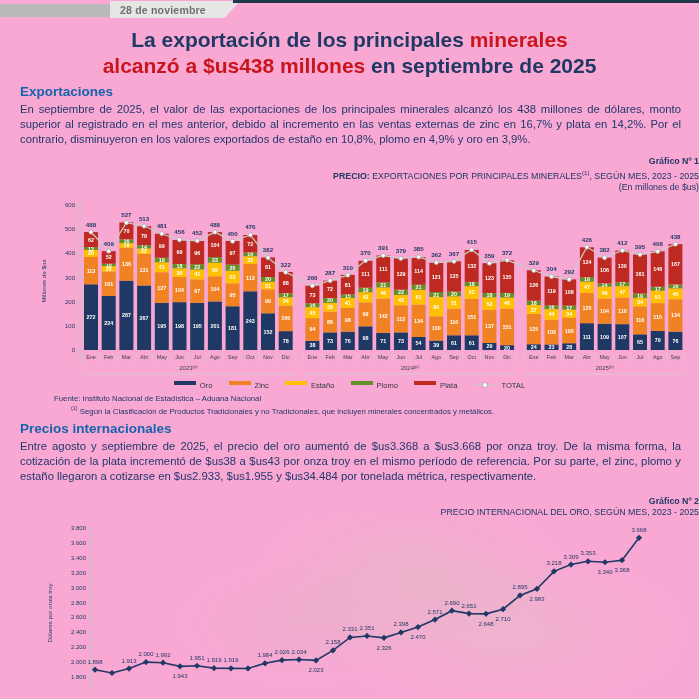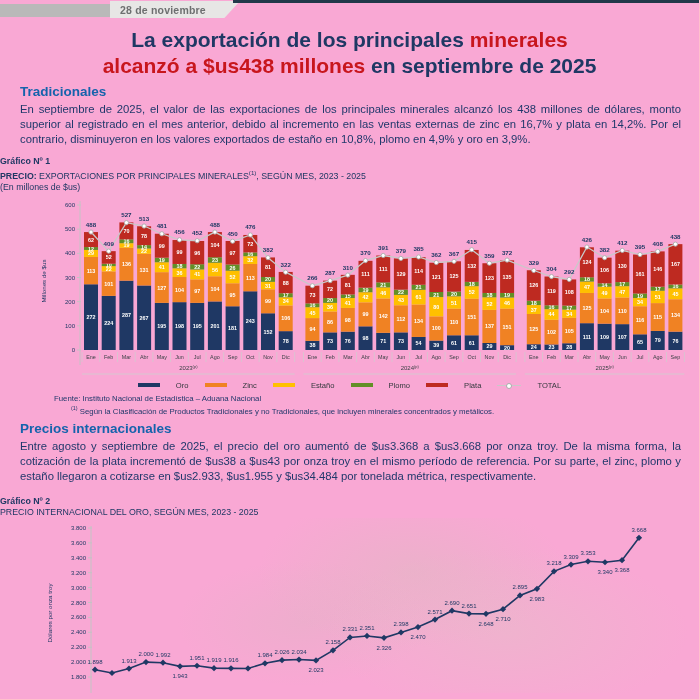--- a/index.html
+++ b/index.html
@@ -10,26 +10,26 @@
   .hdr-grayband{position:absolute;left:0;top:4px;width:122px;height:13px;background:#b9b9b9;}
   .hdr-datebox{position:absolute;left:110px;top:1px;width:130px;height:17px;background:#e7e6e5;
                clip-path:polygon(0 0,100% 0,88% 100%,0 100%);display:flex;align-items:center;}
   .hdr-date{font-size:10.5px;font-weight:bold;color:#6d6f70;padding-left:10px;letter-spacing:.2px;}
   .hdr-topline{position:absolute;left:233px;top:0;right:0;height:3px;background:#22384a;}
   
   .title{margin-top:9px;text-align:center;font-weight:bold;font-size:21px;line-height:26px;color:#1f3864;}
   .red{color:#c8161d;}
   .sec-head{margin:5px 0 0 20px;font-size:13.5px;font-weight:bold;color:#1563ac;}
   .para{margin:3px 18px 0 20px;font-size:11.3px;line-height:15px;text-align:justify;color:#20386b;}
-  .chart-head{margin-top:9px;text-align:left;color:#1f3864;font-size:8.8px;line-height:11px;}
+  .chart-head{margin-top:9px;text-align:right;color:#1f3864;font-size:8.8px;line-height:11px;}
   .chart-head .gt{font-weight:bold;}
   svg{display:block;}
   .legend{display:flex;justify-content:center;align-items:center;gap:16px;height:13px;
           font-size:7.6px;color:#33383d;}
-  .legend .item{display:flex;align-items:center;gap:16px;}
+  .legend .item{display:flex;align-items:flex-start;gap:4px;}
   .sw{width:22px;height:4px;display:inline-block;}
   .sw-line{position:relative;width:24px;height:7px;}
   .sw-line .ln{position:absolute;top:3px;left:0;width:24px;height:1.5px;background:#c9c9c9;}
   .sw-line .ci{position:absolute;top:1px;left:9px;width:4px;height:4px;border-radius:50%;
                background:#fff;border:1px solid #ababab;}
   .footnotes{margin:2px 0 0 54px;font-size:7.8px;line-height:9.6px;color:#20386b;}
   .footnotes .ind{margin-left:17px;}
   sup{font-size:70%;}
   .c2wrap{position:relative;}
   .c2water{position:absolute;left:60px;top:0;right:0;bottom:0;pointer-events:none;
@@ -49,21 +49,21 @@
       <span class="hdr-date">28 de noviembre</span>
     </div>
     <div class="hdr-topline"></div>
   </div>
 
   <div class="title">
     <div><span>La exportación de los principales </span><span class="red">minerales</span></div>
     <div><span class="red">alcanzó a $us438 millones</span><span> en septiembre de 2025</span></div>
   </div>
 
-  <div class="sec-head">Tradicionales</div>
+  <div class="sec-head">Exportaciones</div>
   <p class="para">En septiembre de 2025, el valor de las exportaciones de los principales minerales alcanzó los 438 millones de dólares, monto superior al registrado en el mes anterior, debido al incremento en las ventas externas de zinc en 16,7% y plata en 14,2%. Por el contrario, disminuyeron en los valores exportados de estaño en 10,8%, plomo en 4,9% y oro en 3,9%.</p>
 
   <div class="chart-head">
     <div class="gt">Gráfico Nº 1</div>
     <div><b>PRECIO:</b><span> EXPORTACIONES POR PRINCIPALES MINERALES</span><sup>(1)</sup><span>, SEGÚN MES, 2023 - 2025</span></div>
     <div>(En millones de $us)</div>
   </div>
 
   <svg id="chart1" width="699" height="186" viewBox="0 0 699 186">
       <line x1="80" y1="8" x2="80" y2="172" stroke="#c4c4c4" stroke-width="1"></line>

